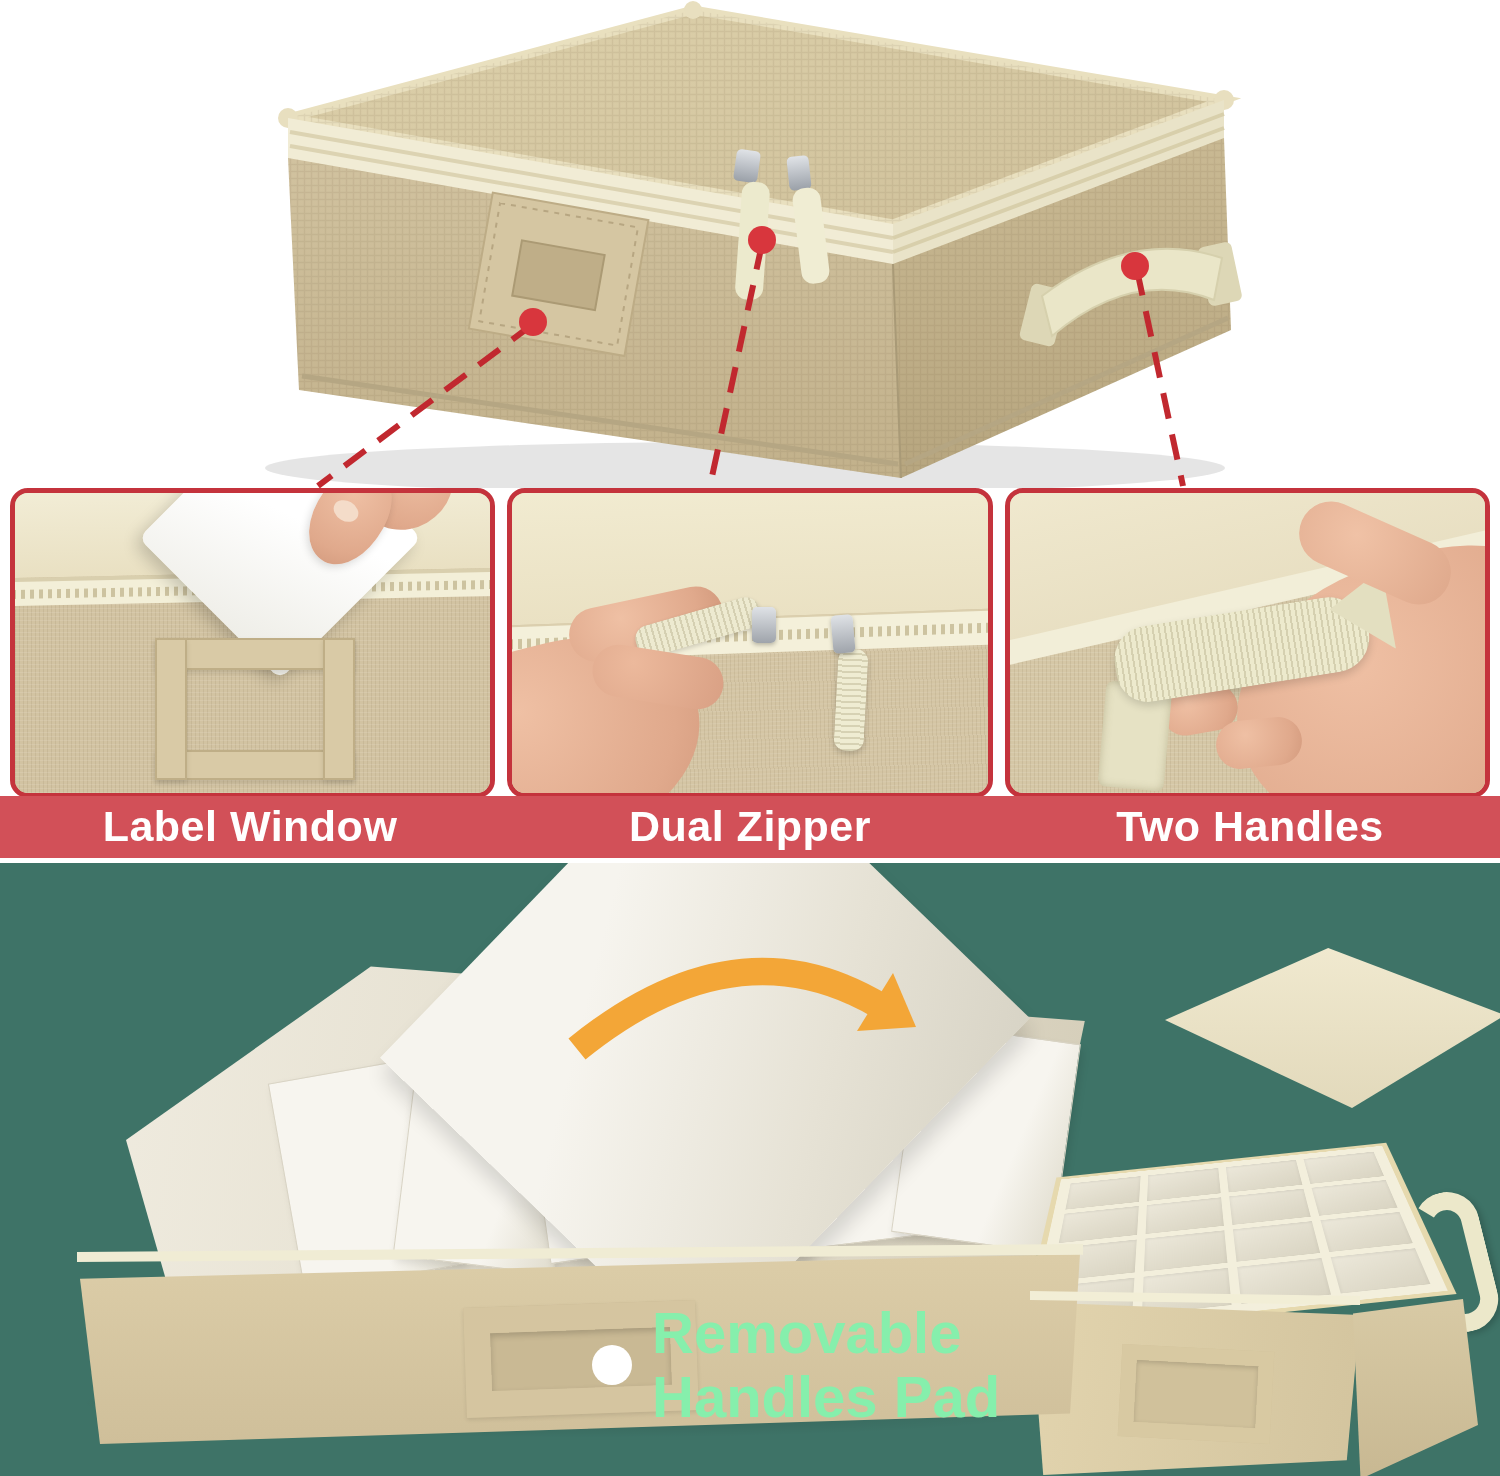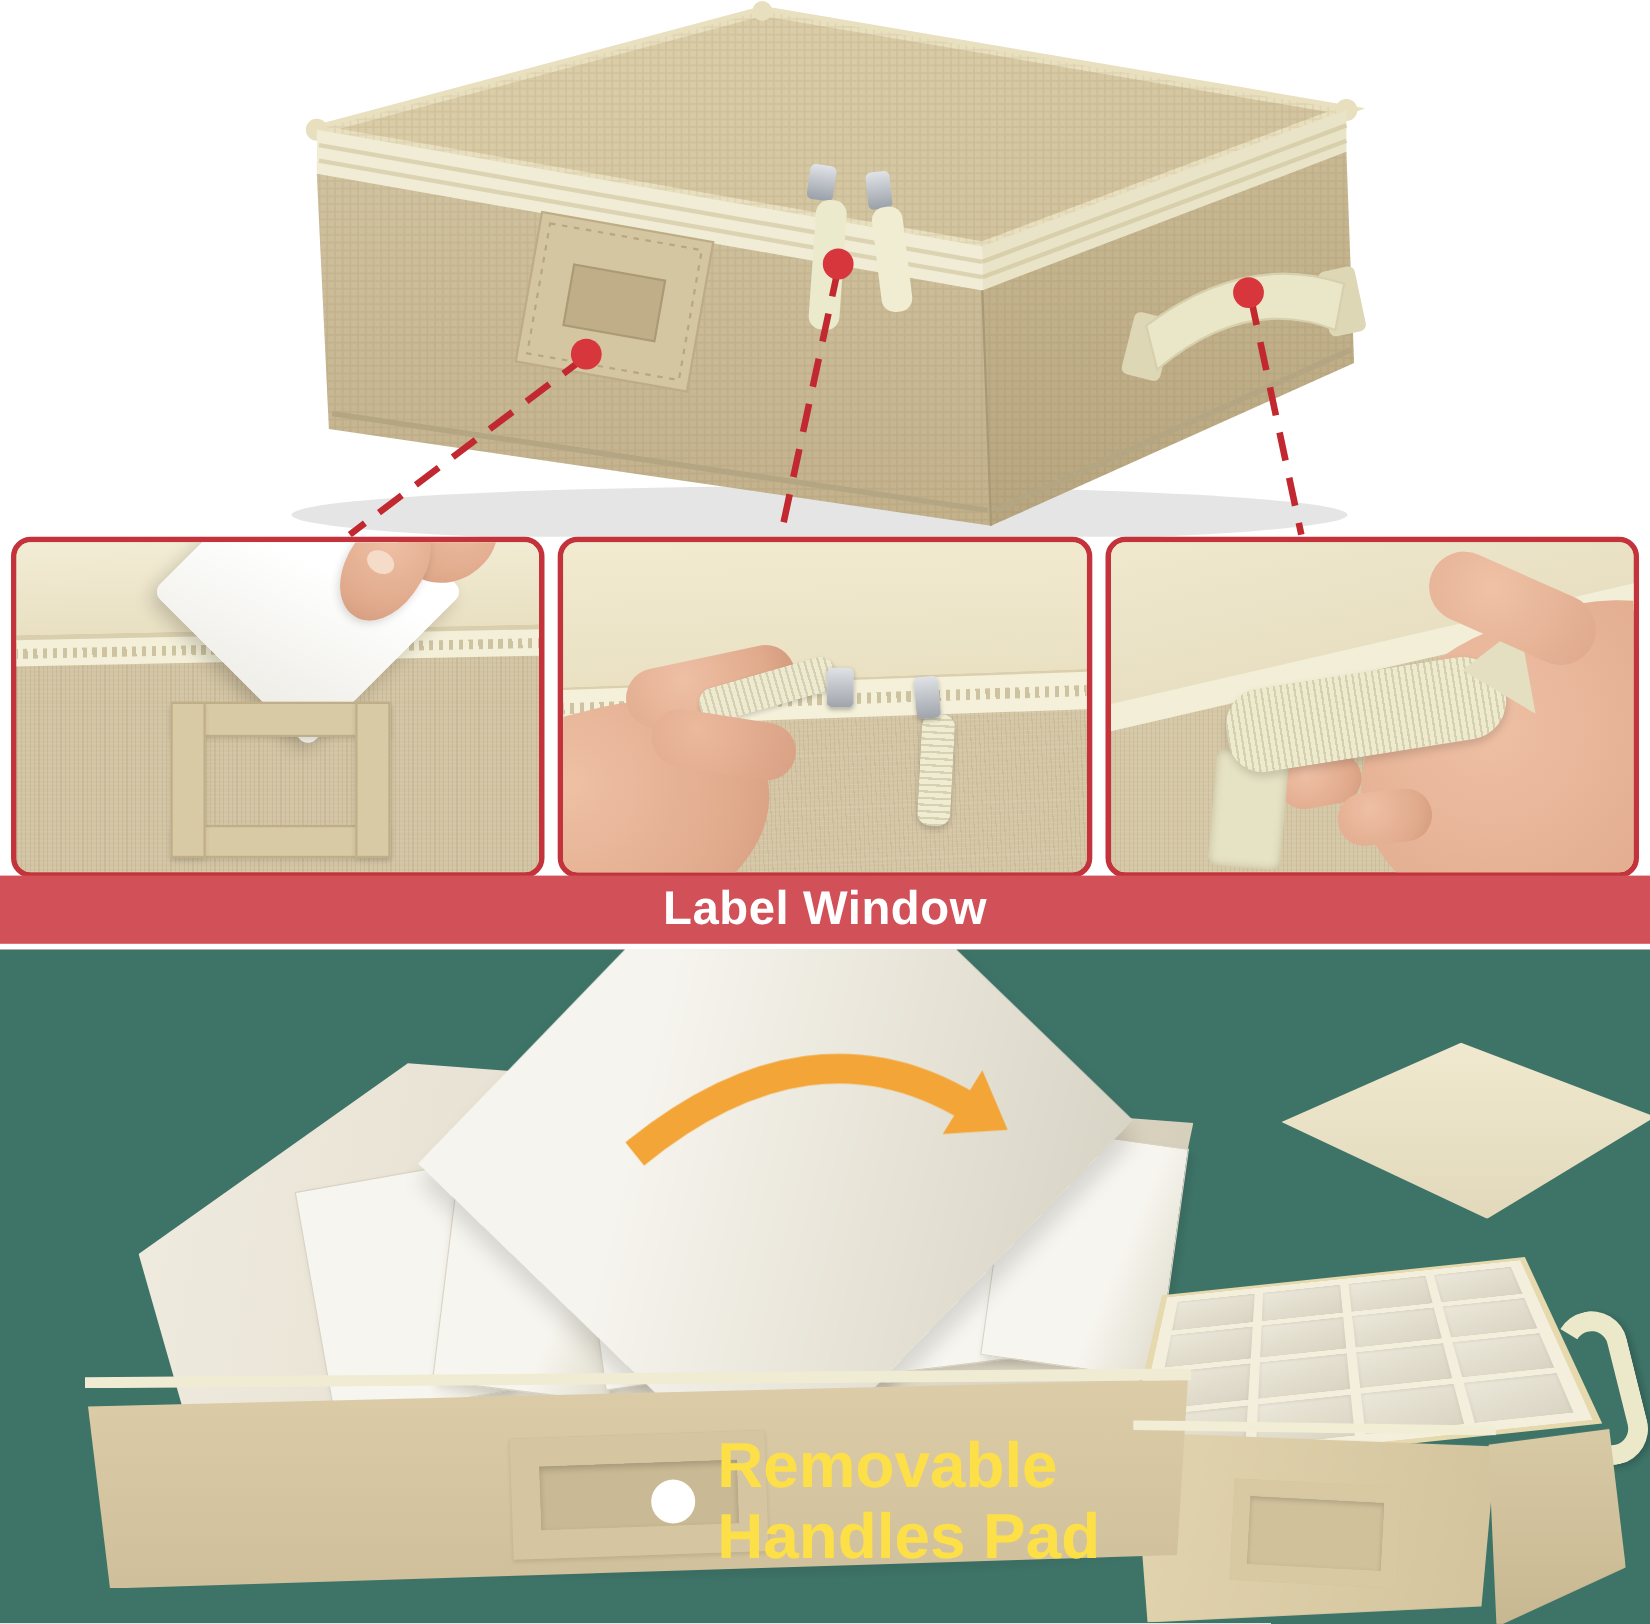--- a/index.html
+++ b/index.html
@@ -124,21 +124,21 @@
             background:linear-gradient(#d8caa5,#c8b892);}
   .rbx-label{left:105px;top:395px;width:152px;height:92px;z-index:5;transform:rotate(3deg);
              border:15px solid #d8c9a2;box-sizing:border-box;background:#d0c19b;
              box-shadow:inset 0 2px 5px rgba(0,0,0,.16);}
   .rbx-handle{left:408px;top:238px;width:66px;height:142px;z-index:2;border:18px solid #ece8ca;
               border-left-color:transparent;border-radius:36px;transform:rotate(-14deg);
               box-sizing:border-box;box-shadow:3px 3px 6px rgba(0,0,0,.18);}
 
   .arrow-wrap{left:552px;top:48px;width:390px;height:170px;z-index:6;}
 
-  .caption{left:652px;top:438px;z-index:7;color:#fde047;font-weight:bold;font-size:58px;line-height:64px;
+  .caption{left:652px;top:438px;z-index:7;color:#86efac;font-weight:bold;font-size:58px;line-height:64px;
            text-align:left;}
   .bullet{left:592px;top:482px;width:40px;height:40px;border-radius:50%;background:#ffffff;z-index:7;}
 </style>
 </head>
 <body>
 
 <div class="canvas">
 
   <div class="hero">
     <svg width="1500" height="488" viewBox="0 0 1500 488">
@@ -256,20 +256,22 @@
       <div class="abs skin p3-tip2"></div>
       <div class="abs p3-anchor"></div>
       <div class="abs p3-strap rib-v"></div>
       <div class="abs p3-fold"></div>
       <div class="abs p3-thumb"></div>
     </div>
   </div>
 
   <div class="banner">
     <div class="b-label">Label Window</div>
+    <div class="b-label">Dual Zipper</div>
+    <div class="b-label">Two Handles</div>
   </div>
 
   <div class="bottom">
 
     <div class="abs lbx">
       <div class="abs lbx-shadow"></div>
       <div class="abs lbx-interior"></div>
       <div class="dv" style="left:250px;top:130px;transform:rotate(-10deg);"></div>
       <div class="dv" style="left:370px;top:116px;transform:rotate(7deg);"></div>
       <div class="dv" style="left:500px;top:104px;transform:rotate(-8deg);"></div>

